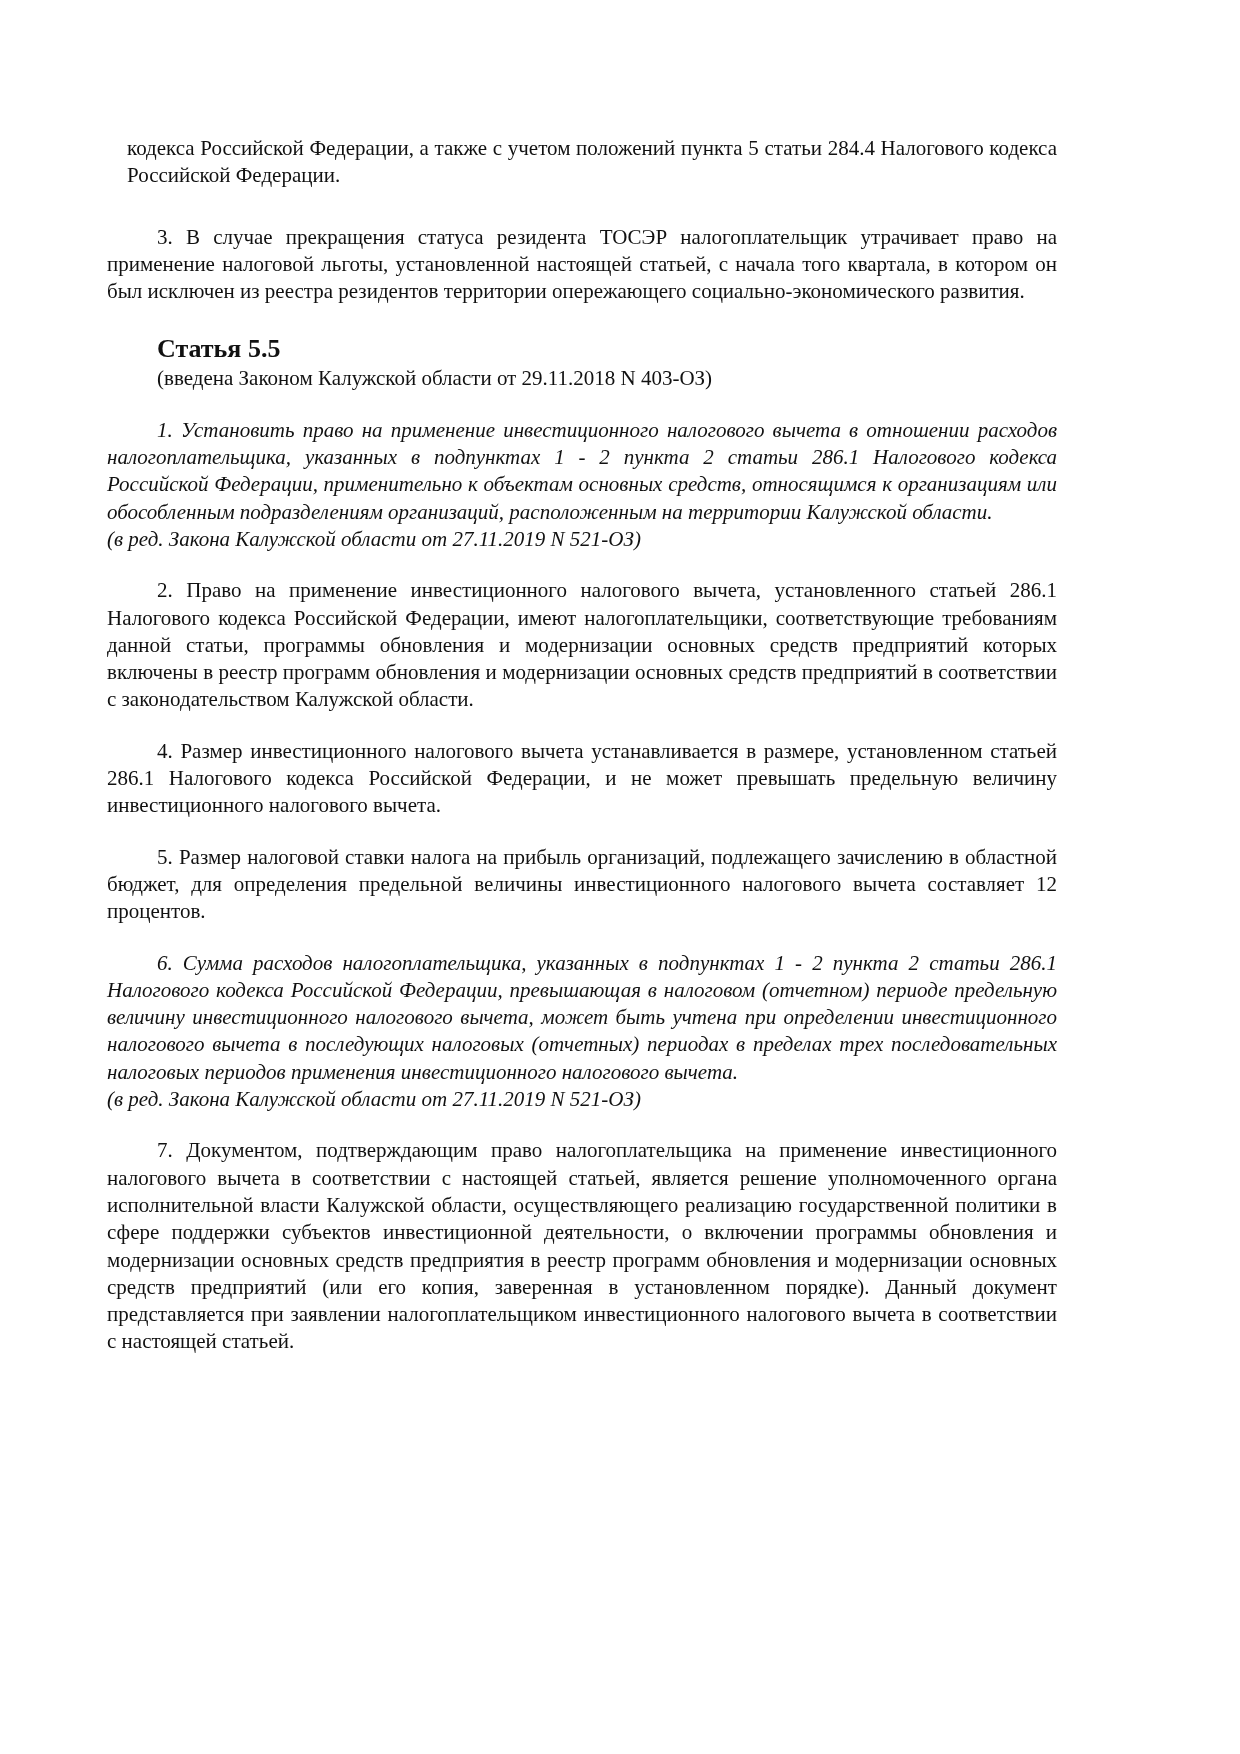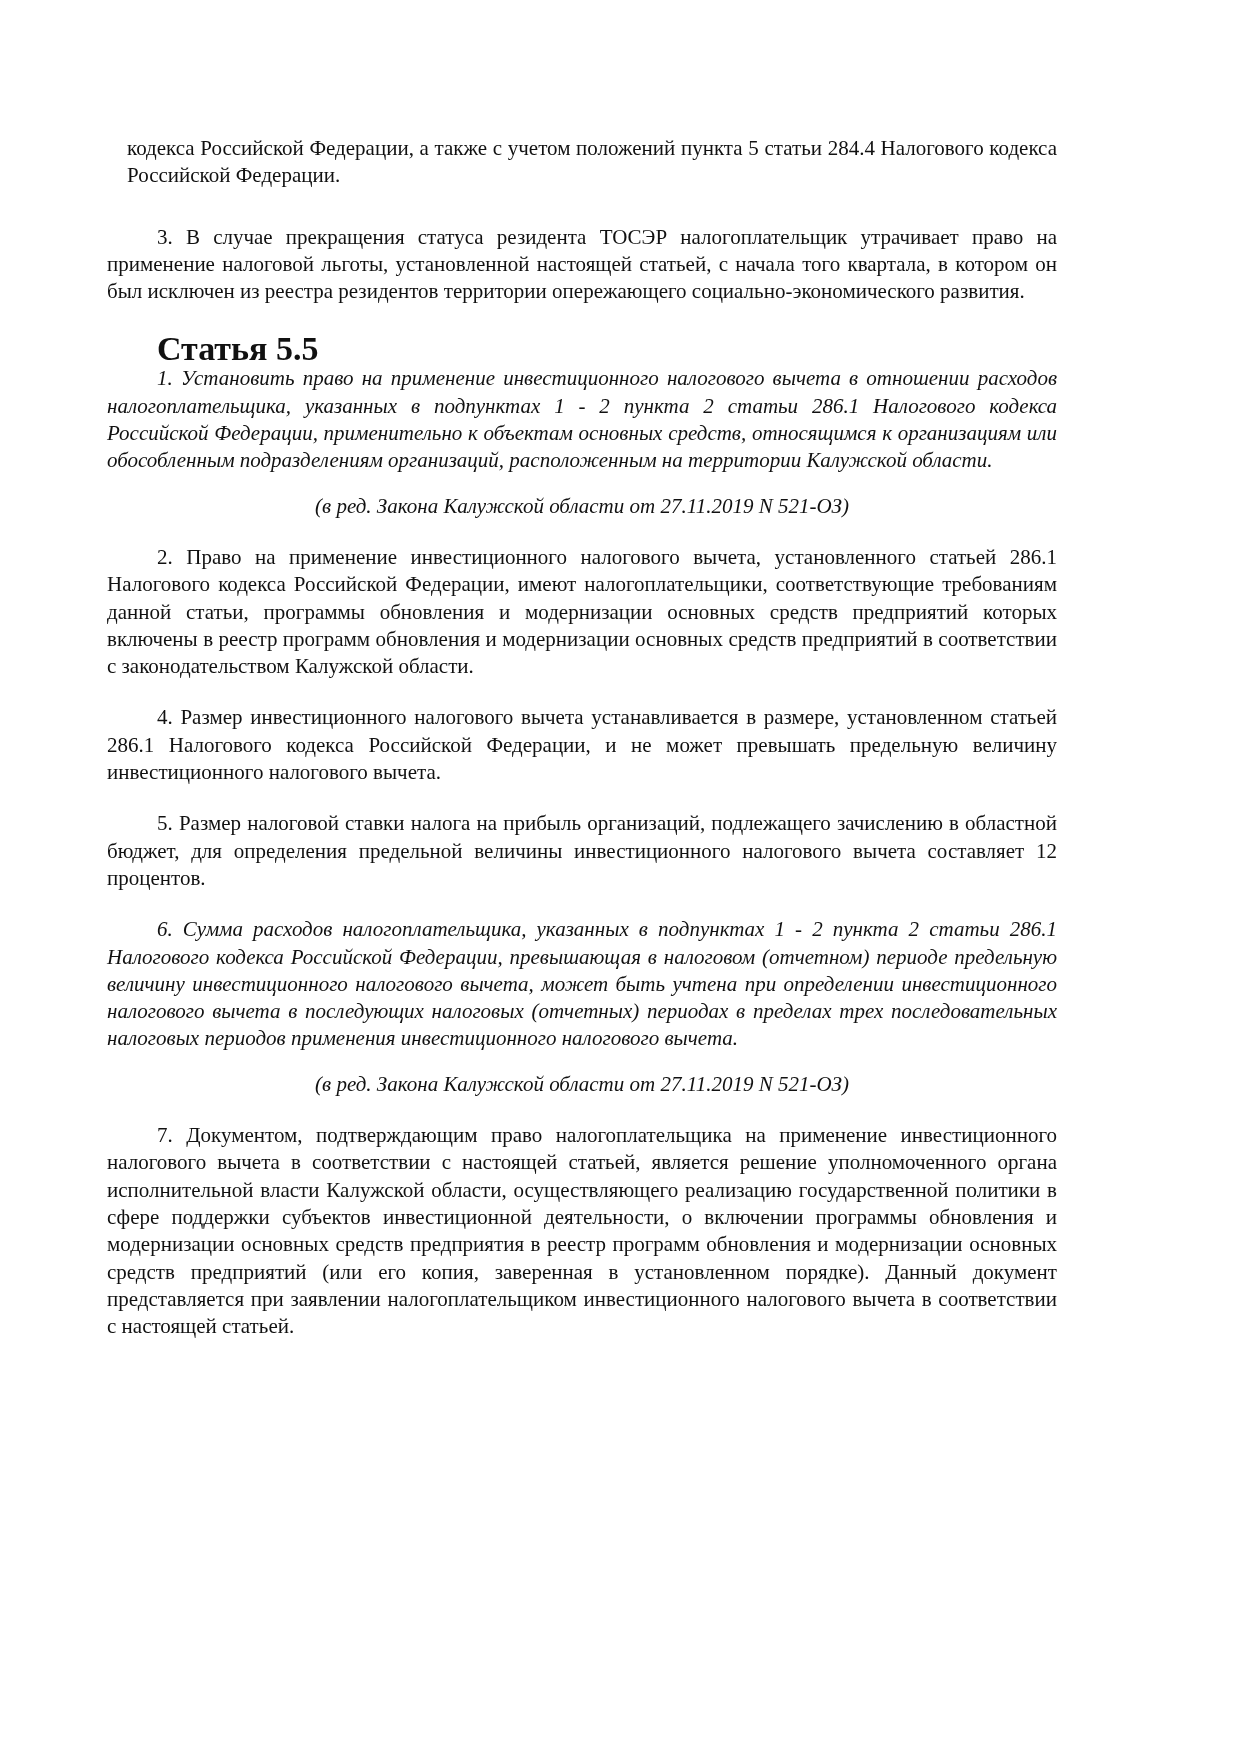--- a/index.html
+++ b/index.html
@@ -26,31 +26,31 @@
   .para {
     margin: 0 0 24px 0;
     text-align: justify;
     text-indent: 50px;
   }
   .para.noindent {
     text-indent: 0;
     margin-left: 20px;
   }
   .note {
-    margin: 18px;
+    margin: 0;
     text-indent: 0;
-    text-align: center;
+    text-align: left;
   }
   .block {
     margin-bottom: 24px;
     font-style: italic;
   }
   .article-title {
     font-weight: bold;
-    font-size: 34px;
+    font-size: 26px;
     line-height: 32px;
     margin: 10px 0 0 50px;
   }
   .article-intro {
     margin: 0 0 24px 50px;
     text-align: left;
   }
   .para-last {
     margin-bottom: 0;
   }
@@ -59,20 +59,21 @@
 <body>
 
 <div class="page">
 
   <p class="para noindent">кодекса Российской Федерации, а также с учетом положений пункта 5 статьи 284.4 Налогового кодекса Российской Федерации.</p>
 
   <p class="para" style="margin-bottom:28px;margin-top:34px;">3. В случае прекращения статуса резидента ТОСЭР налогоплательщик утрачивает право на применение налоговой льготы, установленной настоящей статьей, с начала того квартала, в котором он был исключен из реестра резидентов территории опережающего социально-экономического развития.</p>
 
   <div>
     <div class="article-title">Статья 5.5</div>
+    <div class="article-intro">(введена Законом Калужской области от 29.11.2018 N 403-ОЗ)</div>
 
     <div class="block">
       <p class="para" style="margin-bottom:0;">1. Установить право на применение инвестиционного налогового вычета в отношении расходов налогоплательщика, указанных в подпунктах 1 - 2 пункта 2 статьи 286.1 Налогового кодекса Российской Федерации, применительно к объектам основных средств, относящимся к организациям или обособленным подразделениям организаций, расположенным на территории Калужской области.</p>
       <p class="note">(в ред. Закона Калужской области от 27.11.2019 N 521-ОЗ)</p>
     </div>
 
     <p class="para">2. Право на применение инвестиционного налогового вычета, установленного статьей 286.1 Налогового кодекса Российской Федерации, имеют налогоплательщики, соответствующие требованиям данной статьи, программы обновления и модернизации основных средств предприятий которых включены в реестр программ обновления и модернизации основных средств предприятий в соответствии с законодательством Калужской области.</p>
 
 
     <p class="para">4. Размер инвестиционного налогового вычета устанавливается в размере, установленном статьей 286.1 Налогового кодекса Российской Федерации, и не может превышать предельную величину инвестиционного налогового вычета.</p>

